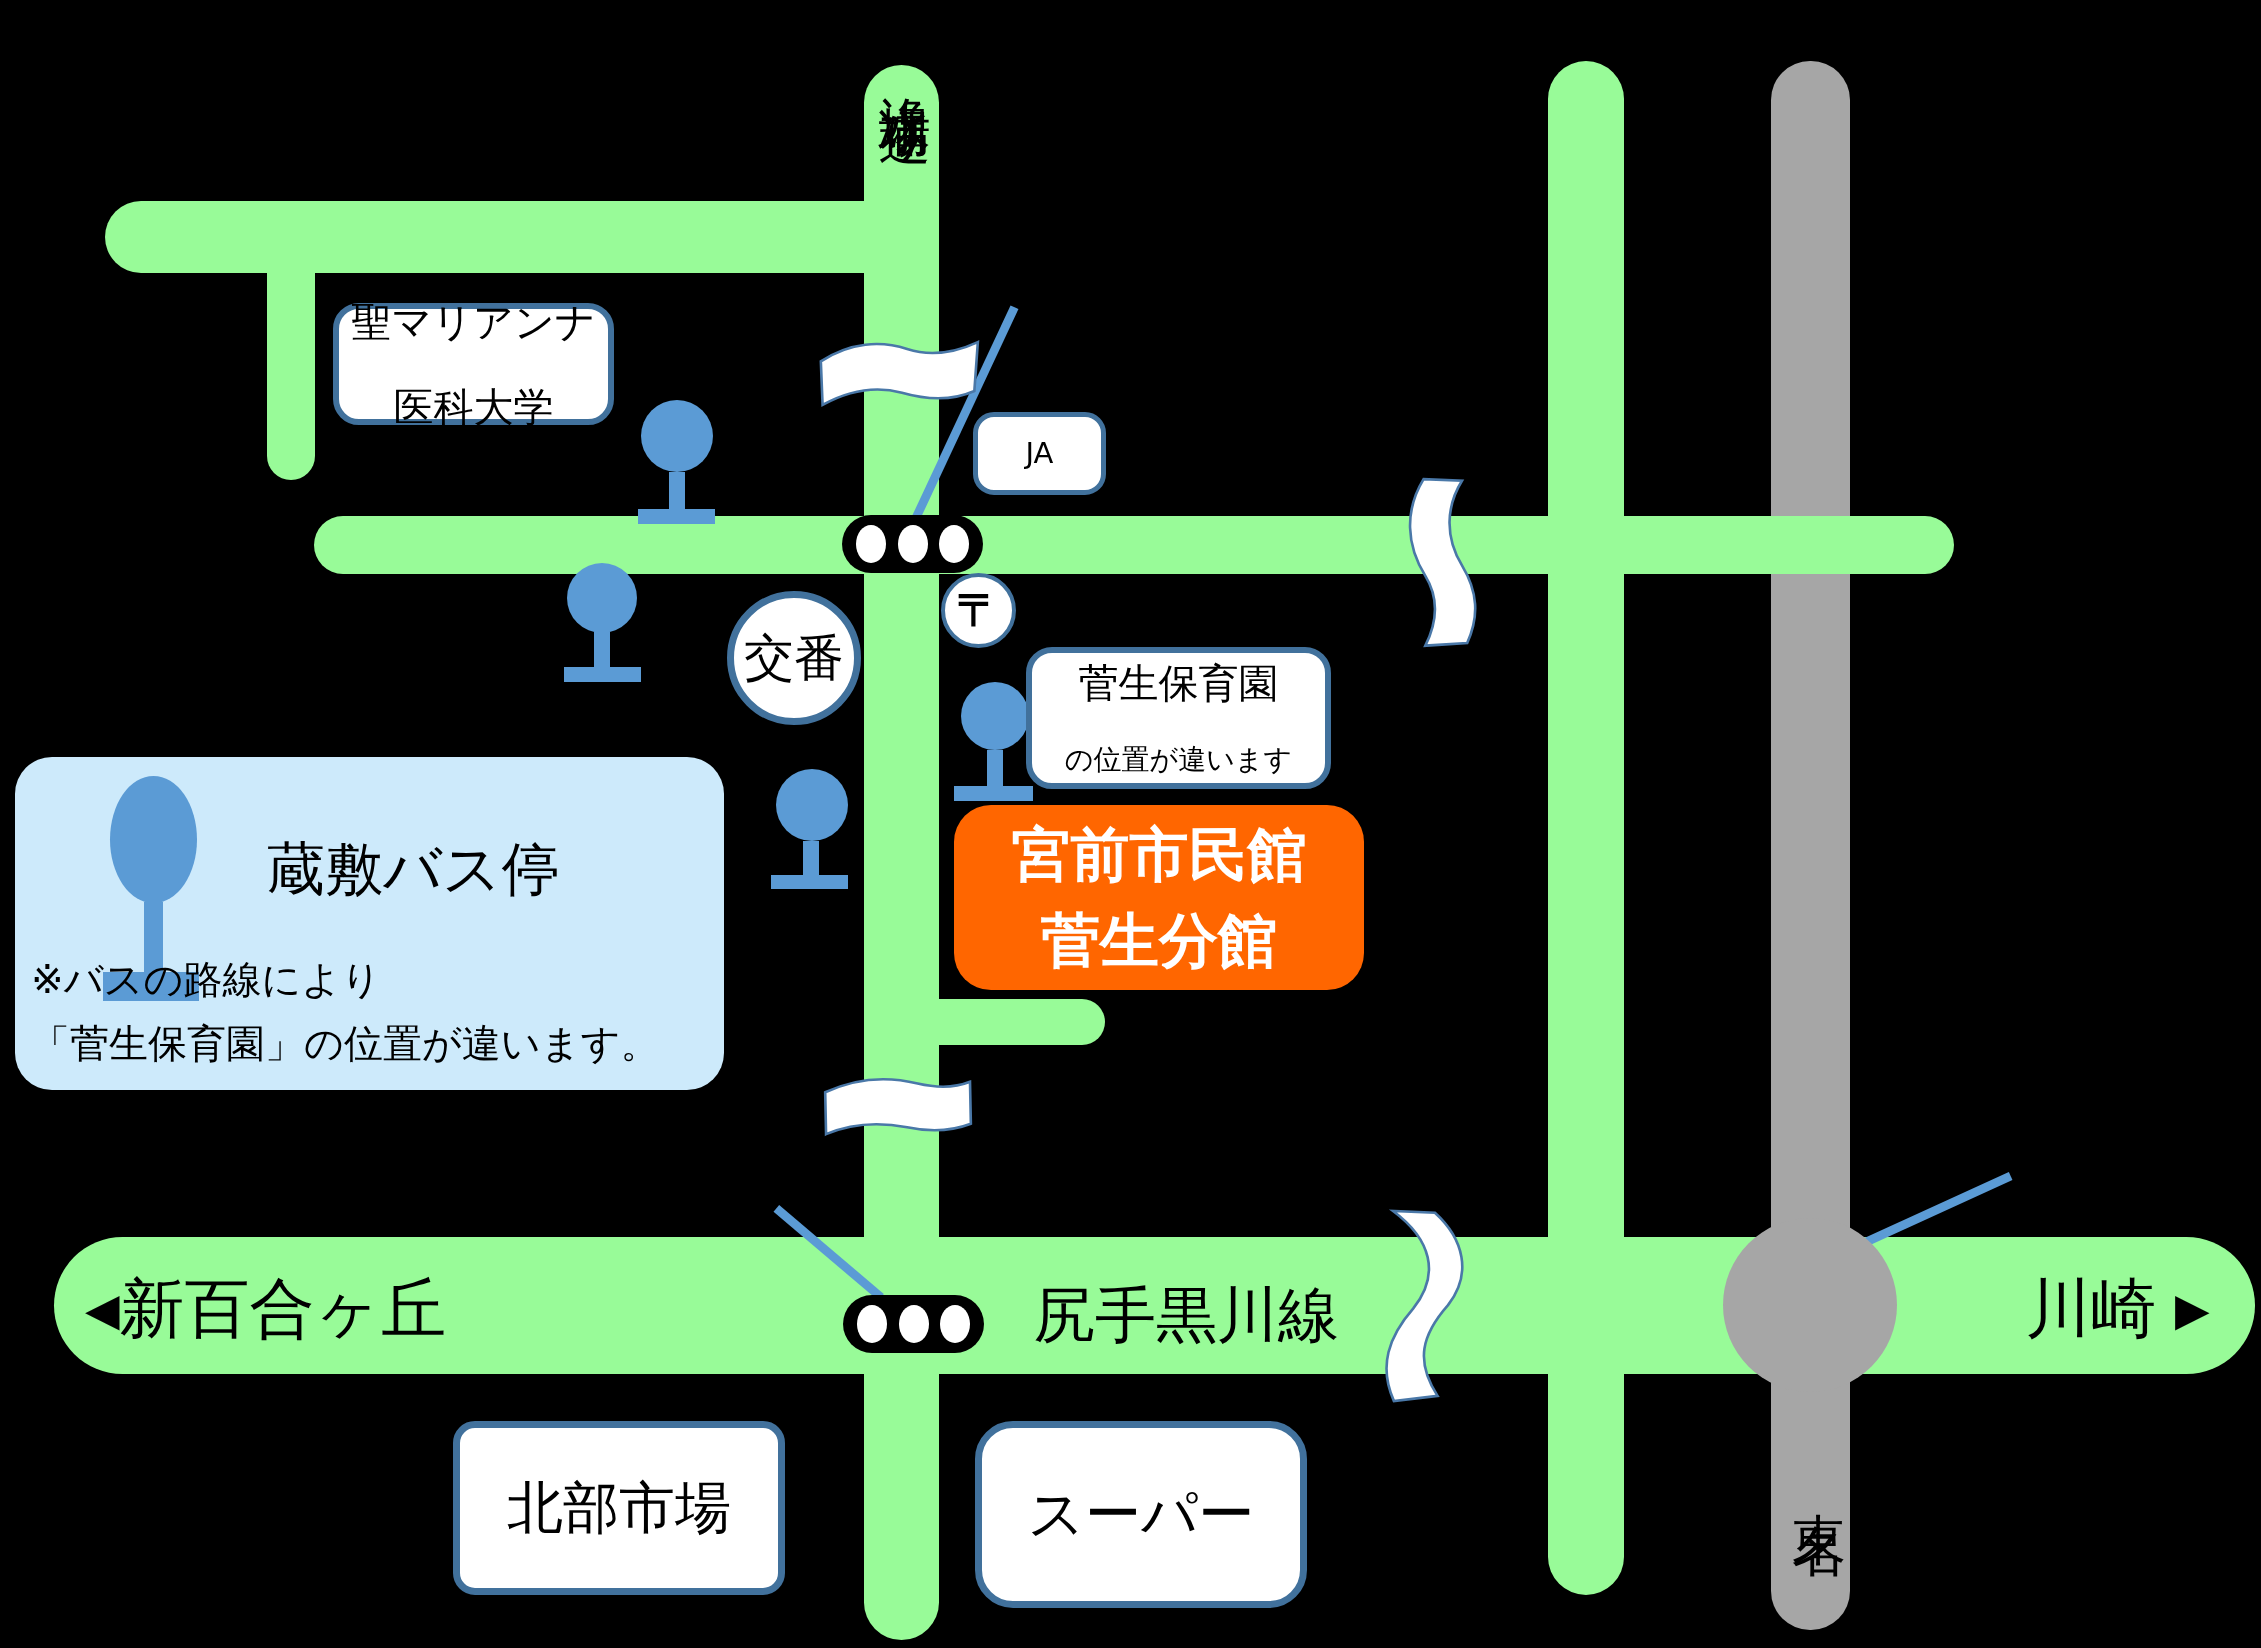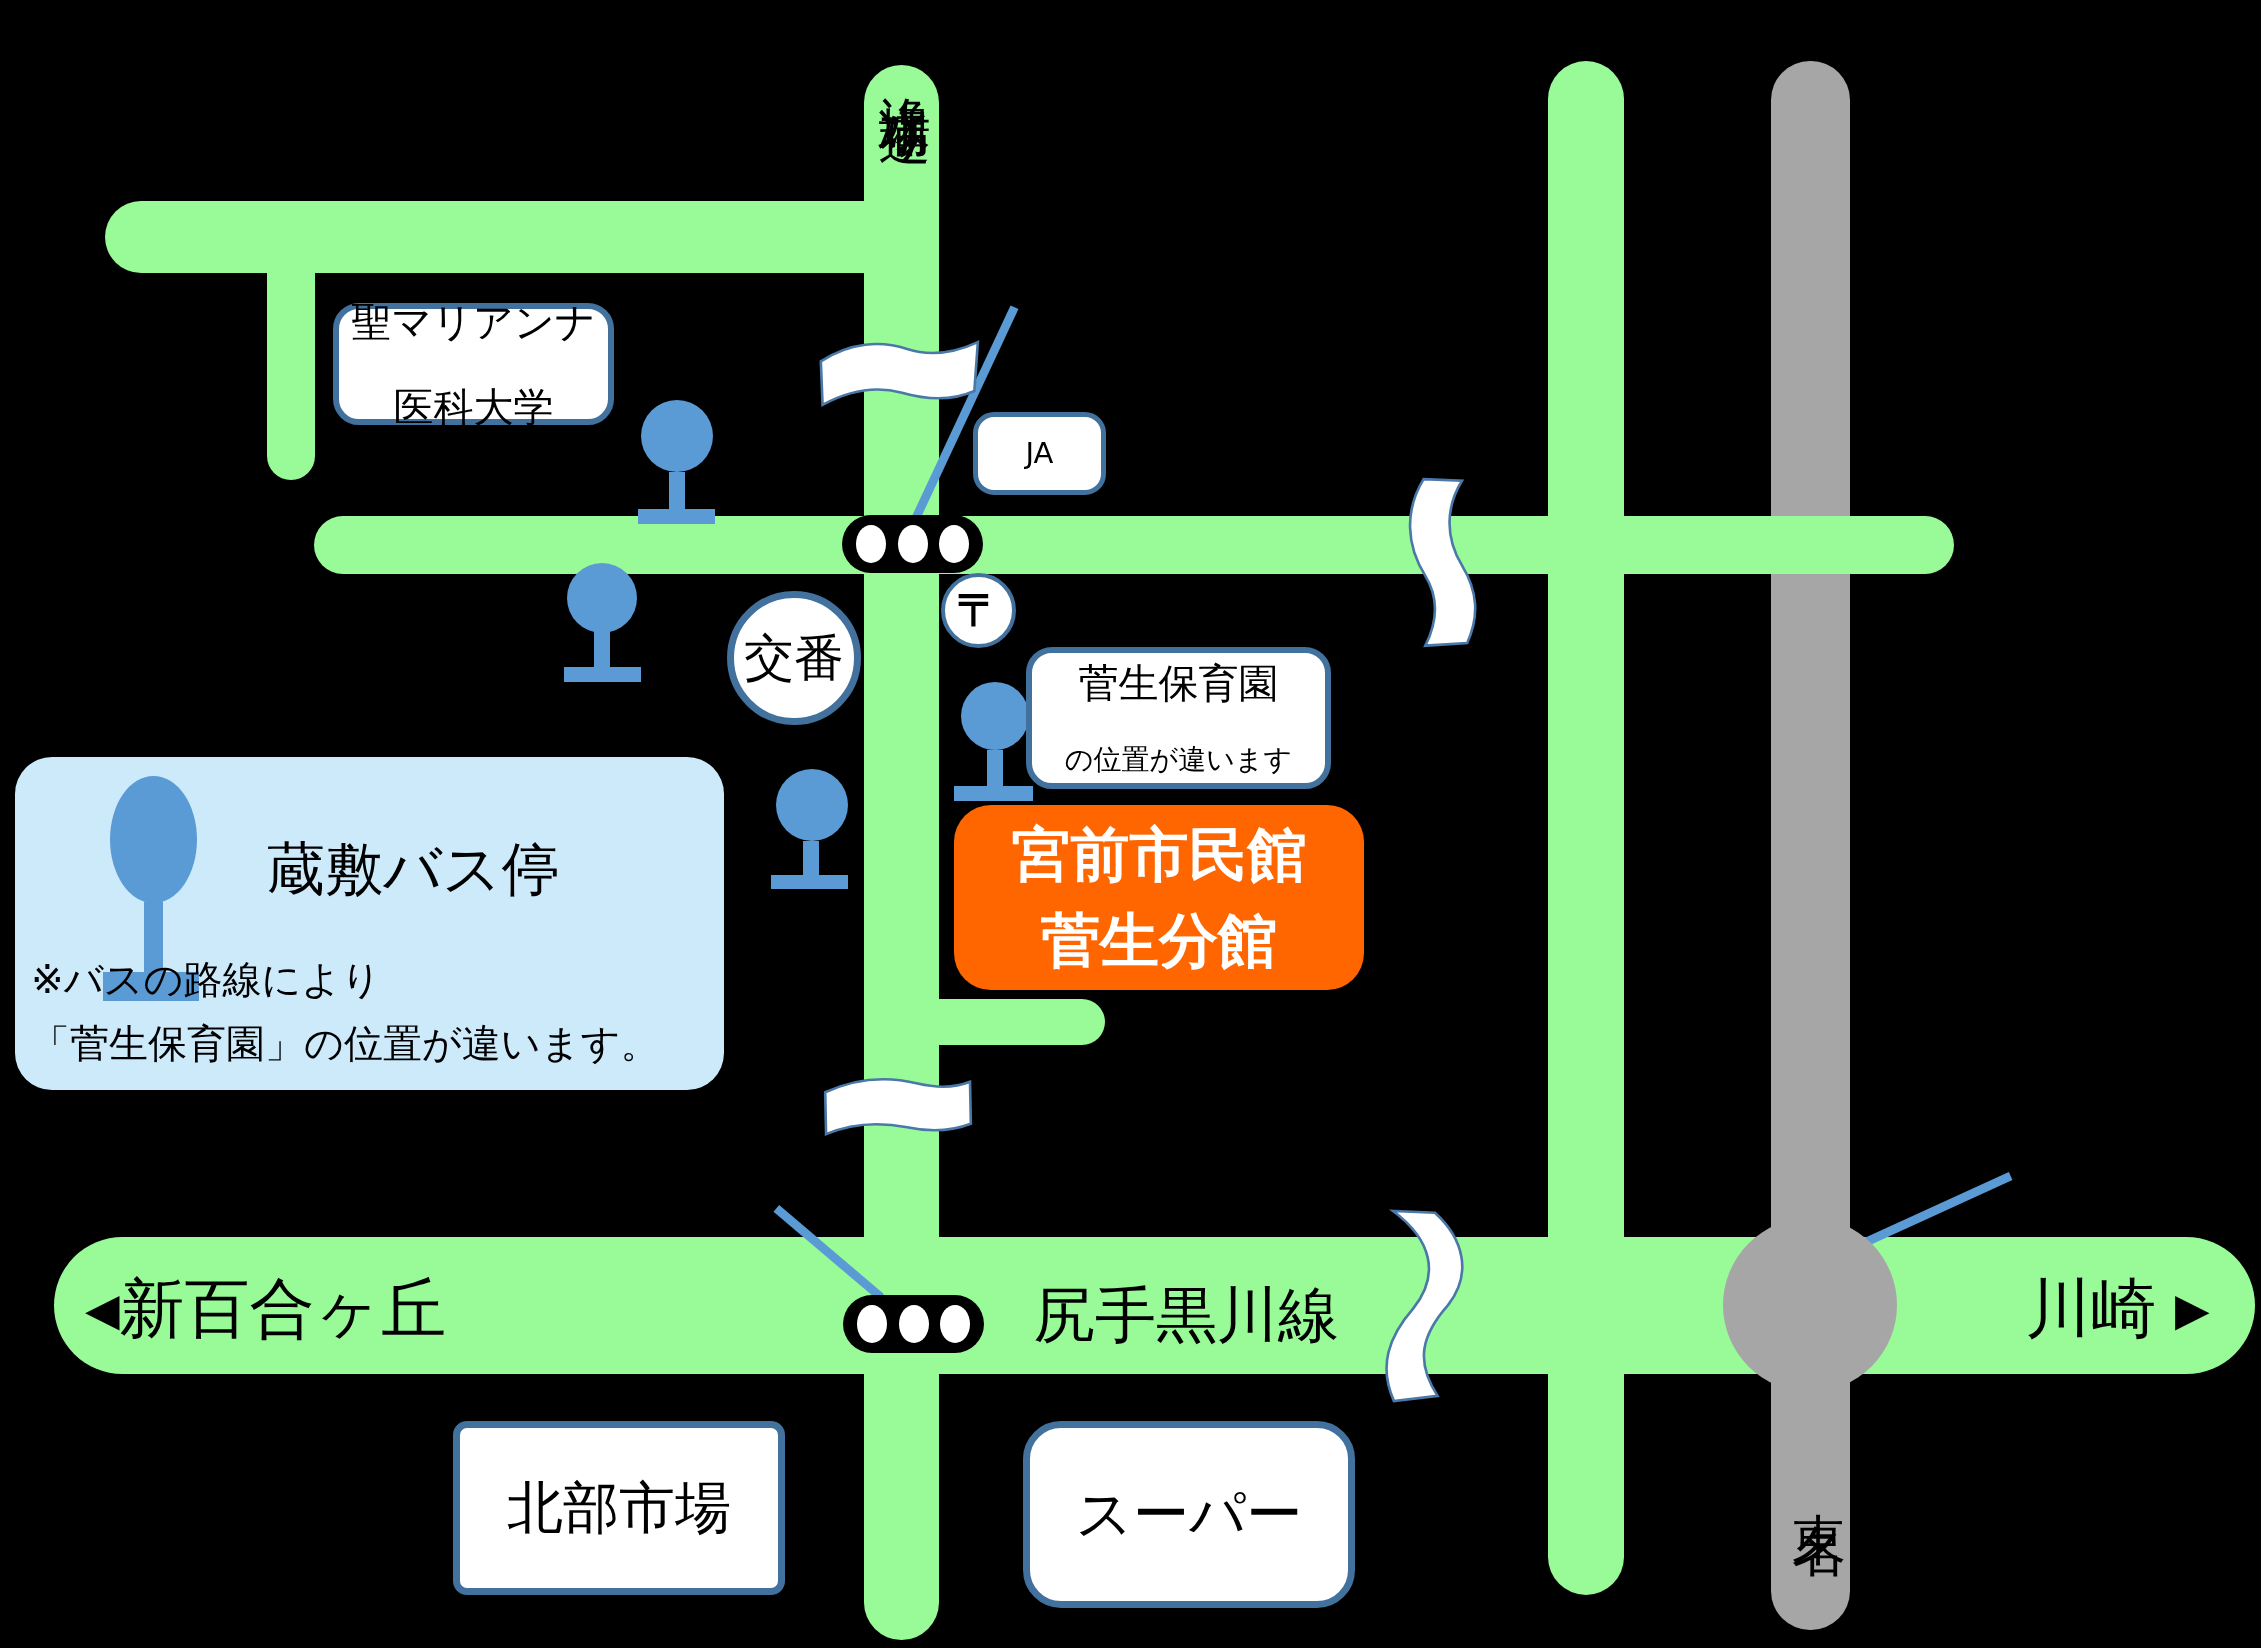--- a/index.html
+++ b/index.html
@@ -147,25 +147,25 @@
   <div class="label-box" style="left:1026px;top:647px;width:305px;height:142px;font-size:40px;">
     <span>菅生保育園</span>
     <span style="font-size:28px;">の位置が違います</span>
   </div>
 
   <div class="hall-box" style="left:954px;top:758px;width:410px;height:185px;font-size:59px;margin-top:47px;">
     <span>宮前市民館</span>
     <span>菅生分館</span>
   </div>
 
-  <div class="label-box" style="left:453px;top:1421px;width:332px;height:174px;font-size:56px;border-radius:14px;border-width:7px;">
+  <div class="label-box" style="left:453px;top:1421px;width:332px;height:174px;font-size:56px;border-radius:22px;border-width:7px;">
     <span>北部市場</span>
   </div>
 
-  <div class="label-box" style="left:975px;top:1421px;width:332px;height:187px;font-size:56px;border-radius:38px;border-width:7px;margin-left:48px;">
+  <div class="label-box" style="left:975px;top:1421px;width:332px;height:187px;font-size:56px;border-radius:38px;border-width:7px;">
     <span>スーパー</span>
   </div>
 
   <div class="legend" style="left:15px;top:757px;width:709px;height:333px;"></div>
   <div>
     <span class="bus-part bus-head" style="left:110px;top:776px;width:87px;height:127px;z-index:7;"></span>
     <span class="bus-part" style="left:144px;top:902px;width:19px;height:72px;z-index:7;"></span>
     <span class="bus-part" style="left:103px;top:972px;width:96px;height:29px;z-index:7;"></span>
   </div>
   <div class="legend-title" style="left:243px;top:831px;">蔵敷バス停</div>

